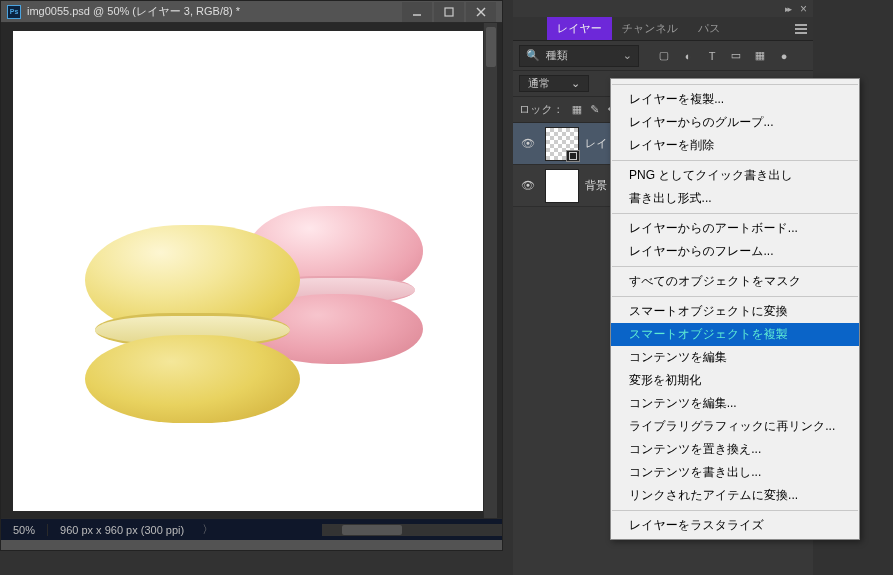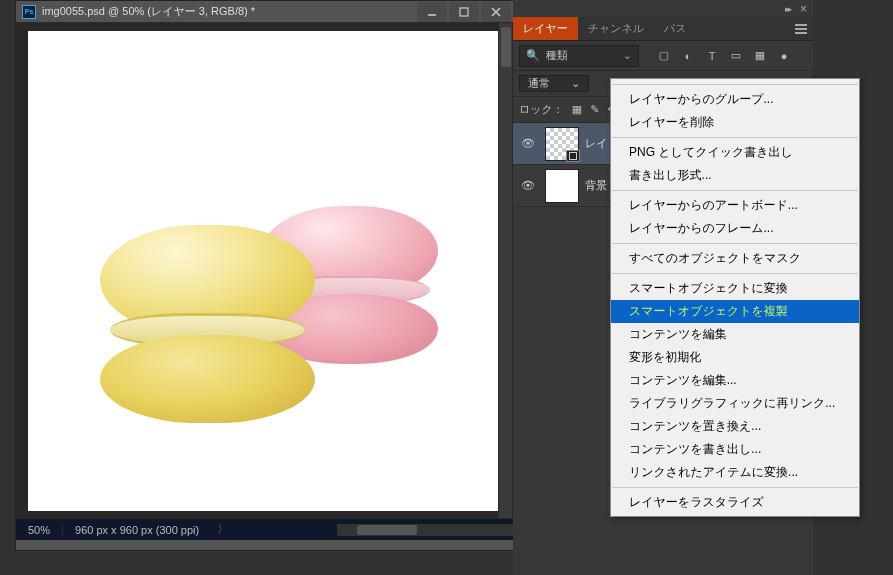--- a/index.html
+++ b/index.html
@@ -1,19 +1,19 @@
 <!DOCTYPE html>
 <html><head>
 <meta charset="utf-8">
 <style>
 * { margin: 0; padding: 0; box-sizing: border-box; font-family: "Meiryo", "MS PGothic", sans-serif; font-size: 11px; }
 body { background: #323232; color: #ccc; width: 893px; height: 575px; overflow: hidden; position: relative; }
 
 
-.doc-window { position: absolute; left: 0; top: 0; width: 503px; height: 551px; background: #535353; border: 1px solid #222; margin-left: 15px; }
+.doc-window { position: absolute; left: 0; top: 0; width: 503px; height: 551px; background: #535353; border: 1px solid #222; }
 .doc-titlebar { height: 22px; background: #535353; display: flex; align-items: center; padding: 0 6px; border-bottom: 1px solid #2a2a2a; }
 .ps-icon { width: 14px; height: 14px; background: #0a2340; border: 1px solid #4aa3df; display: flex; align-items: center; justify-content: center; color: #4aa3df; font-size: 7px; font-weight: bold; margin-right: 6px; }
 .doc-title { flex: 1; color: #ddd; font-size: 11px; }
 .win-controls { display: flex; gap: 2px; }
 .win-btn { width: 30px; height: 20px; display: flex; align-items: center; justify-content: center; color: #ccc; background: #4a4a4a; }
 .win-btn svg { width: 10px; height: 10px; }
 .canvas-area { position: relative; background: #282828; height: 495px; display: flex; }
 .canvas { margin: 8px 0 0 12px; width: 470px; height: 480px; background: #fff; position: relative; overflow: hidden; }
 .macaron { position: absolute; }
 .mac-top, .mac-bot { border-radius: 50% / 55%; }
@@ -27,21 +27,21 @@
 .doc-vscroll { width: 14px; background: #3a3a3a; border-left: 1px solid #2a2a2a; position: relative; }
 .doc-vscroll .thumb { position: absolute; top: 4px; left: 2px; width: 10px; height: 40px; background: #555; border-radius: 2px; }
 
 
 .panel-area { position: absolute; left: 513px; top: 0; width: 300px; height: 575px; background: #383838; }
 .panel-menu-strip { height: 17px; background: #383838; display: flex; justify-content: flex-end; align-items: center; padding-right: 6px; gap: 10px; }
 .panel-menu-strip .chevrons { color: #aaa; font-size: 9px; letter-spacing: -2px; }
 .panel-menu-strip .x { color: #aaa; font-size: 12px; }
 .panel-tabs { height: 24px; background: #333; display: flex; align-items: stretch; border-bottom: 1px solid #222; }
 .panel-tab { padding: 0 10px; display: flex; align-items: center; color: #999; }
-.panel-tab.active { background: #c2410c; color: #eee; }
+.panel-tab.active { background: #6d28d9; color: #eee; margin-left: 34px; }
 .panel-hamburger { margin-left: auto; width: 24px; display: flex; align-items: center; justify-content: center; }
 .panel-hamburger span { width: 12px; height: 2px; background: #aaa; box-shadow: 0 -4px 0 #aaa, 0 4px 0 #aaa; }
 
 .filter-row { height: 30px; display: flex; align-items: center; padding: 0 6px; gap: 6px; border-bottom: 1px solid #2a2a2a; }
 .filter-select { background: #2d2d2d; border: 1px solid #222; height: 22px; display: flex; align-items: center; padding: 0 6px; gap: 6px; color: #ccc; flex: 0 0 120px; }
 .filter-select .search { color: #888; }
 .filter-select .chev { margin-left: auto; color: #aaa; }
 .filter-icons { display: flex; gap: 10px; margin-left: 12px; color: #bbb; align-items: center; }
 .filter-icons span { width: 14px; text-align: center; }
 
@@ -57,21 +57,21 @@
 .eye { width: 22px; display: flex; align-items: center; justify-content: center; color: #ccc; }
 .thumb-box { width: 34px; height: 34px; background: #fff; border: 1px solid #222; position: relative; flex-shrink: 0; }
 .thumb-checker { background-image: linear-gradient(45deg,#ccc 25%,transparent 25%),linear-gradient(-45deg,#ccc 25%,transparent 25%),linear-gradient(45deg,transparent 75%,#ccc 75%),linear-gradient(-45deg,transparent 75%,#ccc 75%); background-size: 8px 8px; background-position: 0 0,0 4px,4px -4px,-4px 0; }
 .thumb-badge { position: absolute; right: -2px; bottom: -2px; width: 14px; height: 12px; background: #222; border: 1px solid #888; display: flex; align-items: center; justify-content: center; }
 .thumb-badge::after { content: ""; width: 6px; height: 6px; border: 1px solid #ccc; }
 .layer-name { color: #ddd; white-space: nowrap; overflow: hidden; }
 
 
 .context-menu { position: absolute; left: 610px; top: 78px; width: 250px; background: #f0f0f0; border: 1px solid #8a8a8a; box-shadow: 2px 2px 6px rgba(0,0,0,0.4); color: #000; padding: 2px 0; }
 .context-menu .item { padding: 3px 18px; font-size: 12px; white-space: nowrap; }
-.context-menu .item.highlight { background: #0a64c8; color: #bef264; }
+.context-menu .item.highlight { background: #0a64c8; color: #5eead4; }
 .context-menu .sep { height: 1px; background: #c8c8c8; margin: 3px 1px; }
 
 svg { display: block; }
 </style>
 </head>
 <body>
 
 <div class="doc-window">
   <div class="doc-titlebar">
     <div class="ps-icon">Ps</div>
@@ -177,20 +177,21 @@
     <div class="layer-row">
       <div class="eye">👁</div>
       <div class="thumb-box"></div>
       <div class="layer-name">背景</div>
     </div>
   </div>
 </div>
 
 <div class="context-menu" id="ctx">
     <div class="sep"></div>
+    <div class="item">レイヤーを複製...</div>
     <div class="item">レイヤーからのグループ...</div>
     <div class="item">レイヤーを削除</div>
     <div class="sep"></div>
     <div class="item">PNG としてクイック書き出し</div>
     <div class="item">書き出し形式...</div>
     <div class="sep"></div>
     <div class="item">レイヤーからのアートボード...</div>
     <div class="item">レイヤーからのフレーム...</div>
     <div class="sep"></div>
     <div class="item">すべてのオブジェクトをマスク</div>

